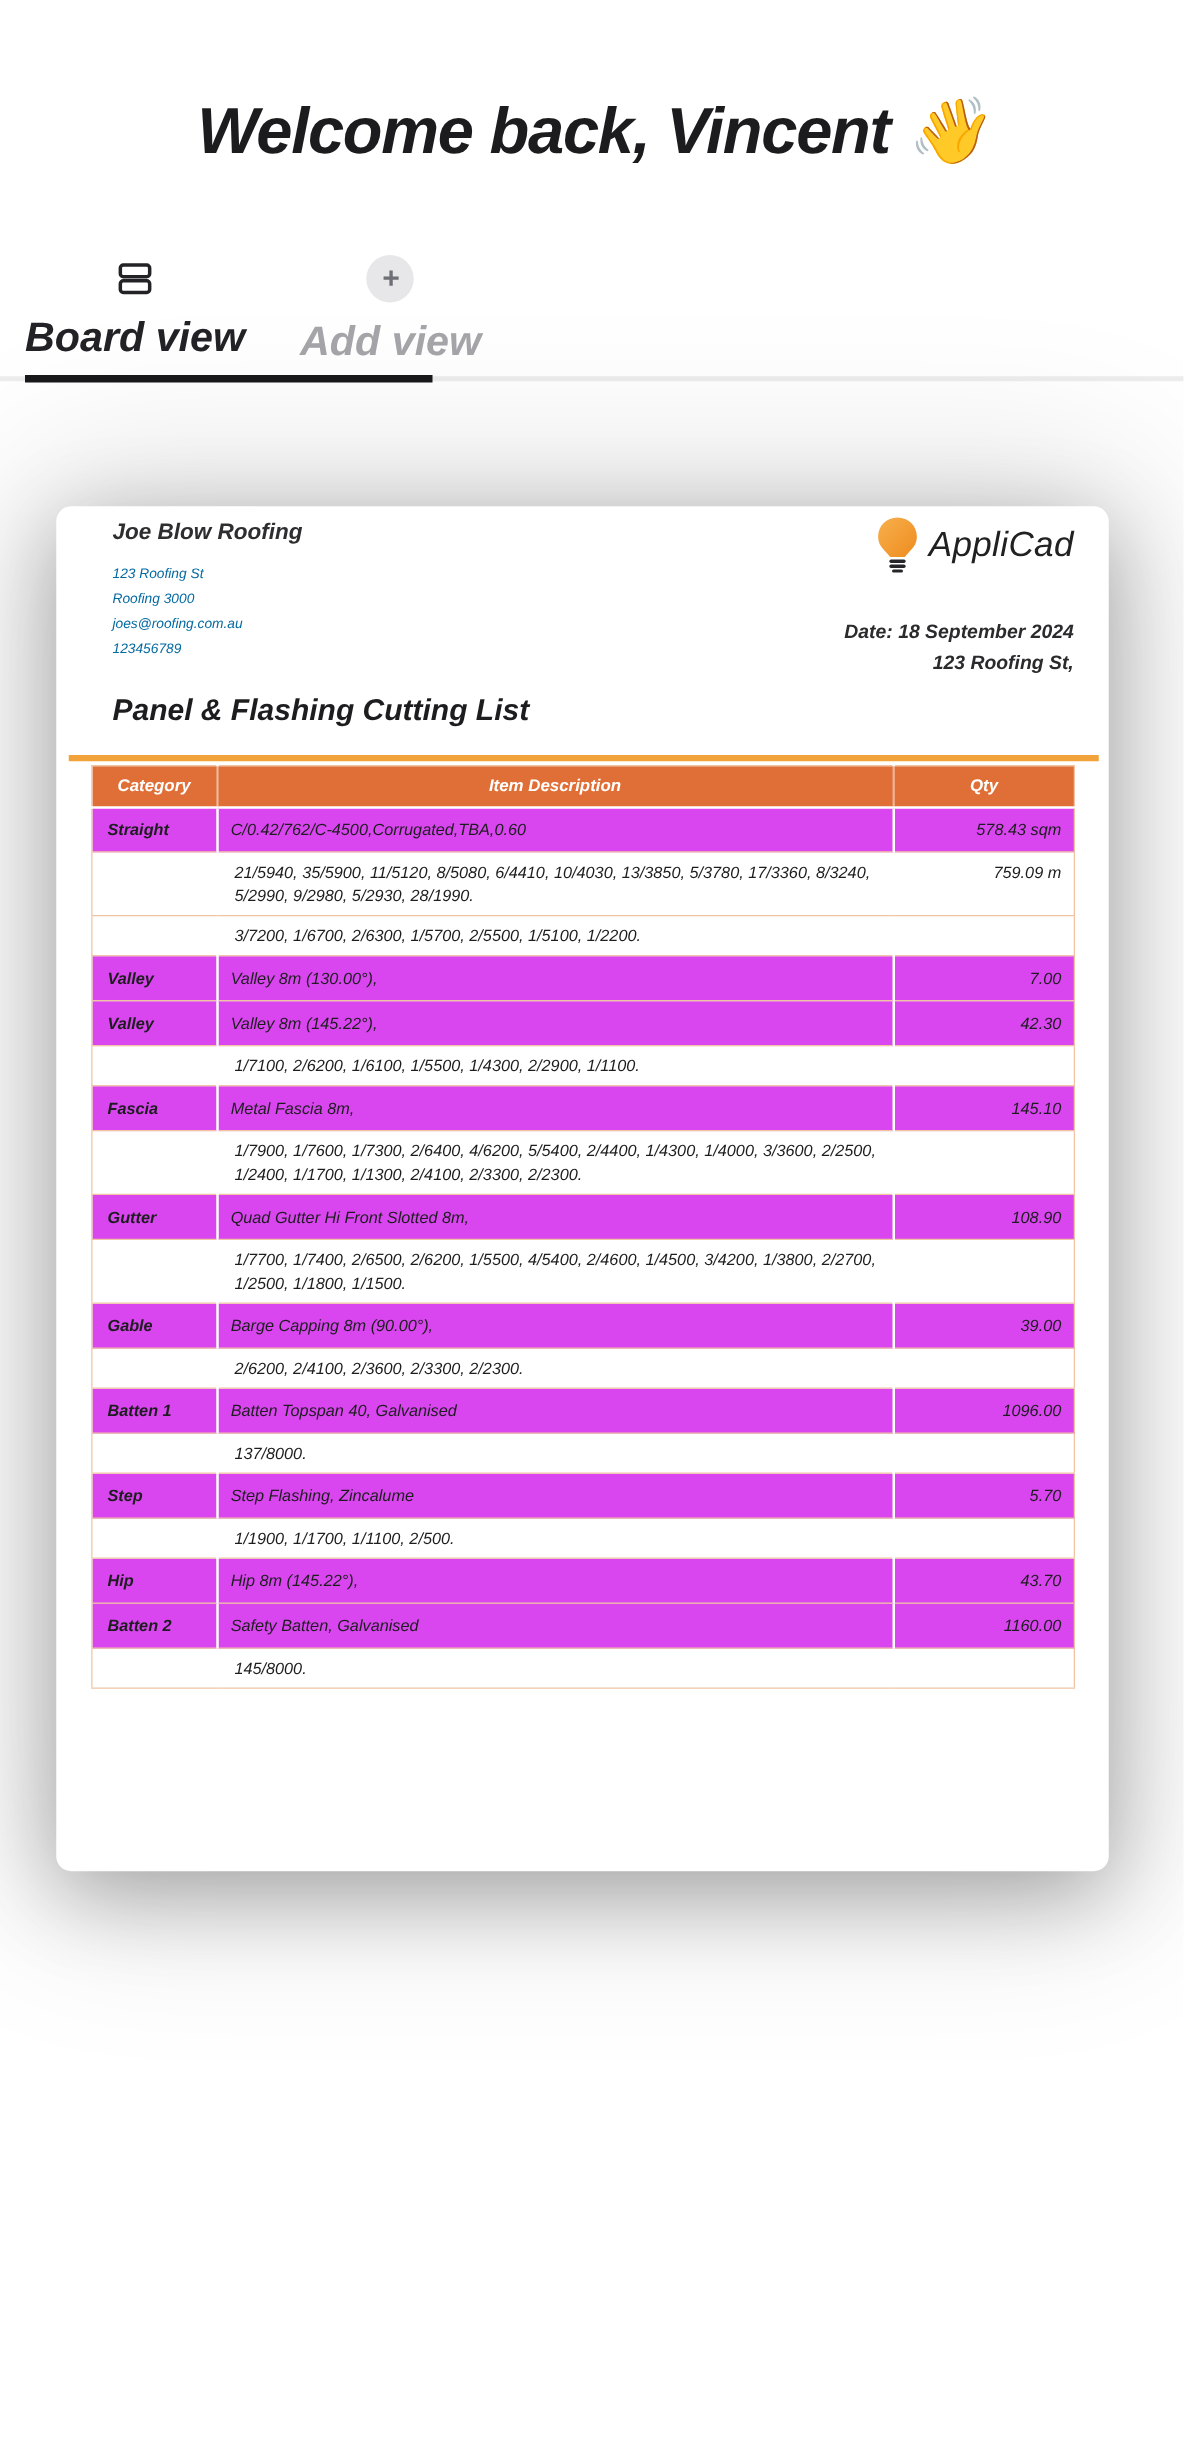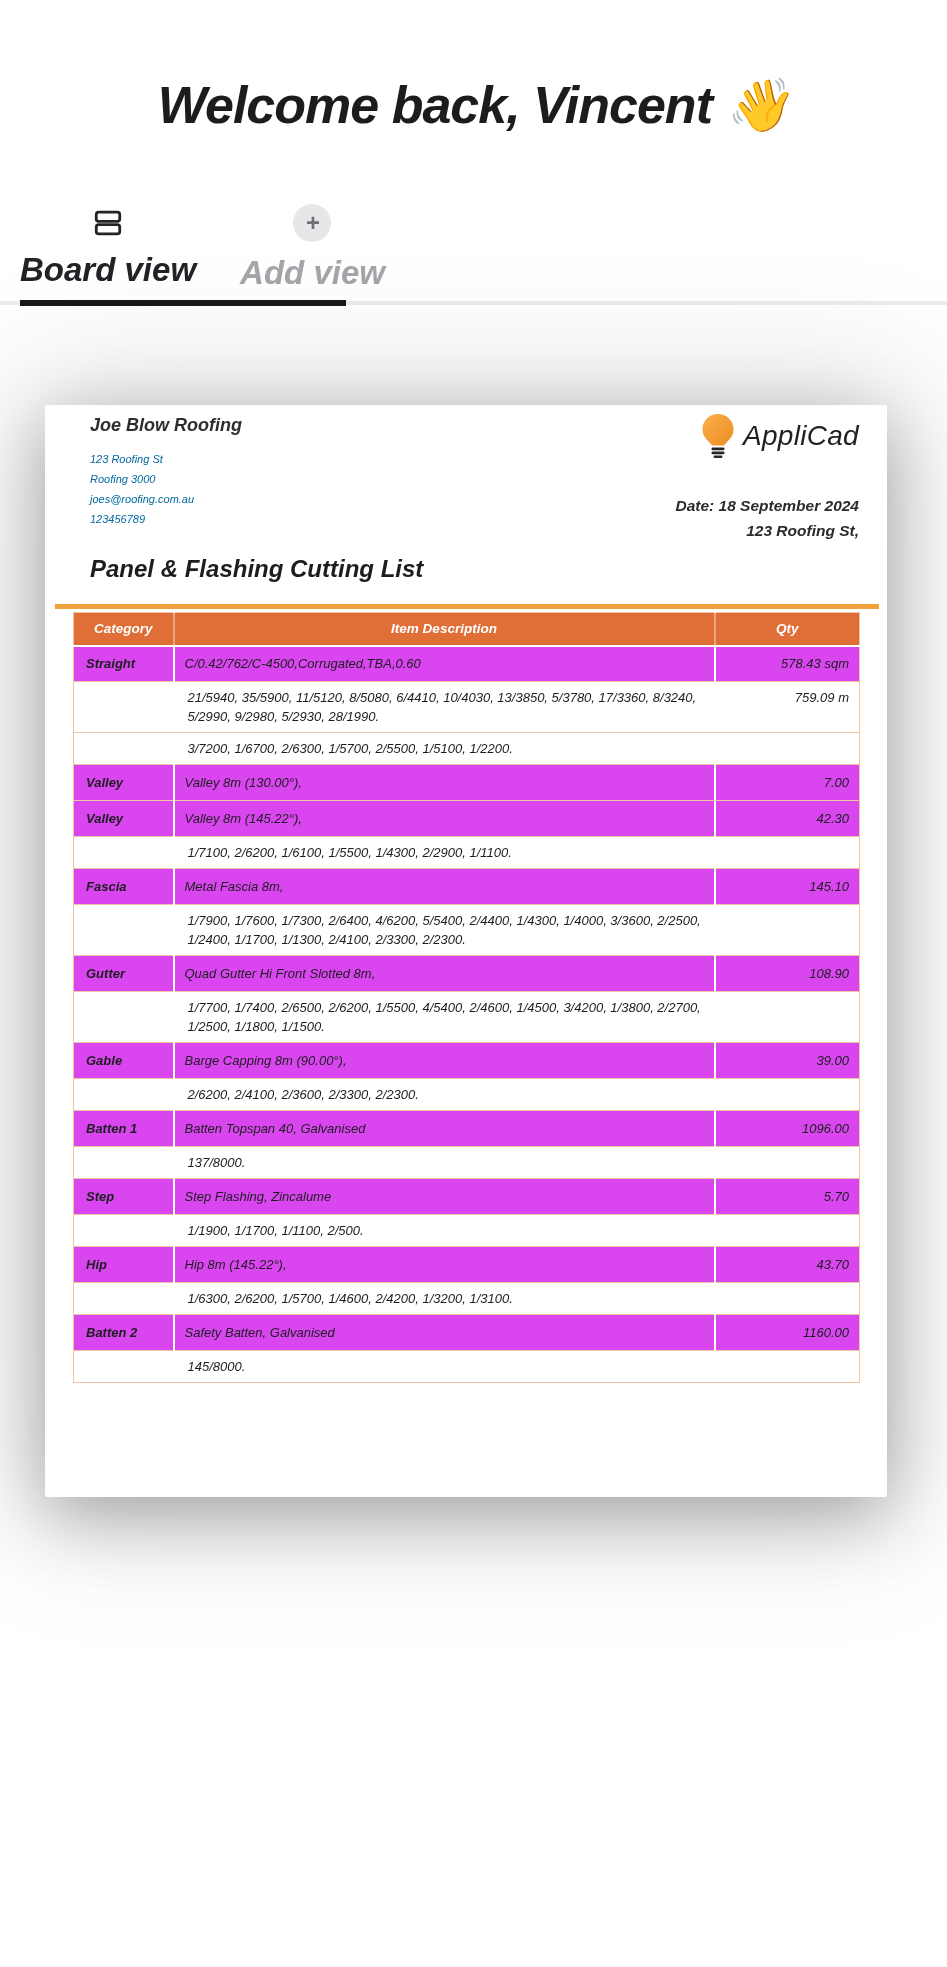--- a/index.html
+++ b/index.html
@@ -16,21 +16,21 @@
   .tab-label { font-size:33px; font-weight:700; color:#232327; line-height:1; }
   .tab.add .tab-label { color:#a5a5aa; }
   .board-icon { width:32px; height:32px; display:block; }
   .plus-circle { width:38px; height:38px; border-radius:50%; background:#e7e7e9; color:#6f6f76;
                  font-size:24px; font-weight:700; display:flex; align-items:center; justify-content:center; line-height:1; }
   .tab-track { position:absolute; top:301px; left:0; width:947px; height:4px; background:#ededee; }
   .tab-active-bar { position:absolute; top:-1px; left:20px; width:326px; height:6px; background:#19191c; }
 
   
   .doc-card { position:absolute; left:45px; top:405px; width:842px; height:1092px;
-              background:#ffffff; border-radius:2px;
+              background:#ffffff; border-radius:12px;
               box-shadow:0 18px 70px rgba(0,0,0,0.30), 0 0 140px 25px rgba(0,0,0,0.13);
               cursor:pointer; }
   .company { position:absolute; left:45px; top:10px; }
   .company-name { font-size:18px; font-weight:700; color:#2e2e30; margin-bottom:13px; }
   .company-line { font-size:11px; color:#0369a1; line-height:20px; }
   .logo { position:absolute; right:28px; top:8px; display:flex; align-items:center; gap:7px; }
   .bulb-svg { width:36px; height:46px; display:block; }
   .logo-text { font-size:28px; font-weight:500; color:#212121; letter-spacing:0.3px; line-height:1; }
   .doc-dates { position:absolute; right:28px; top:88px; text-align:right;
                font-size:15.5px; font-weight:700; color:#2b2b2d; line-height:25px; }
@@ -217,25 +217,20 @@
     <td class="cat"></td>
     <td class="desc">1/1900, 1/1700, 1/1100, 2/500.</td>
     <td class="qty"></td>
   </tr>
 
   <tr class="main">
     <td class="cat">Hip</td>
     <td class="desc">Hip 8m (145.22°),</td>
     <td class="qty">43.70</td>
   </tr>
-  <tr class="detail">
-    <td class="cat"></td>
-    <td class="desc">1/6300, 2/6200, 1/5700, 1/4600, 2/4200, 1/3200, 1/3100.</td>
-    <td class="qty"></td>
-  </tr>
 
   <tr class="main">
     <td class="cat">Batten 2</td>
     <td class="desc">Safety Batten, Galvanised</td>
     <td class="qty">1160.00</td>
   </tr>
   <tr class="detail">
     <td class="cat"></td>
     <td class="desc">145/8000.</td>
     <td class="qty"></td>

